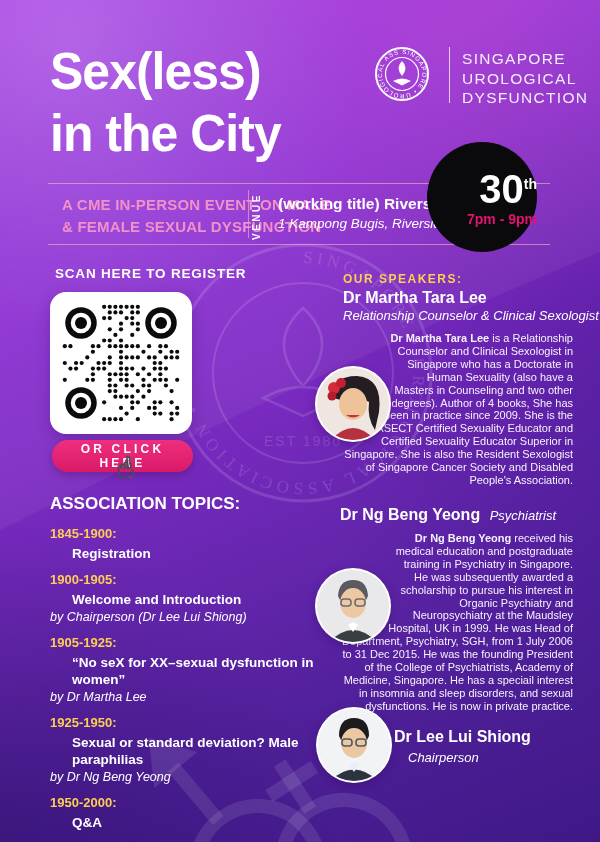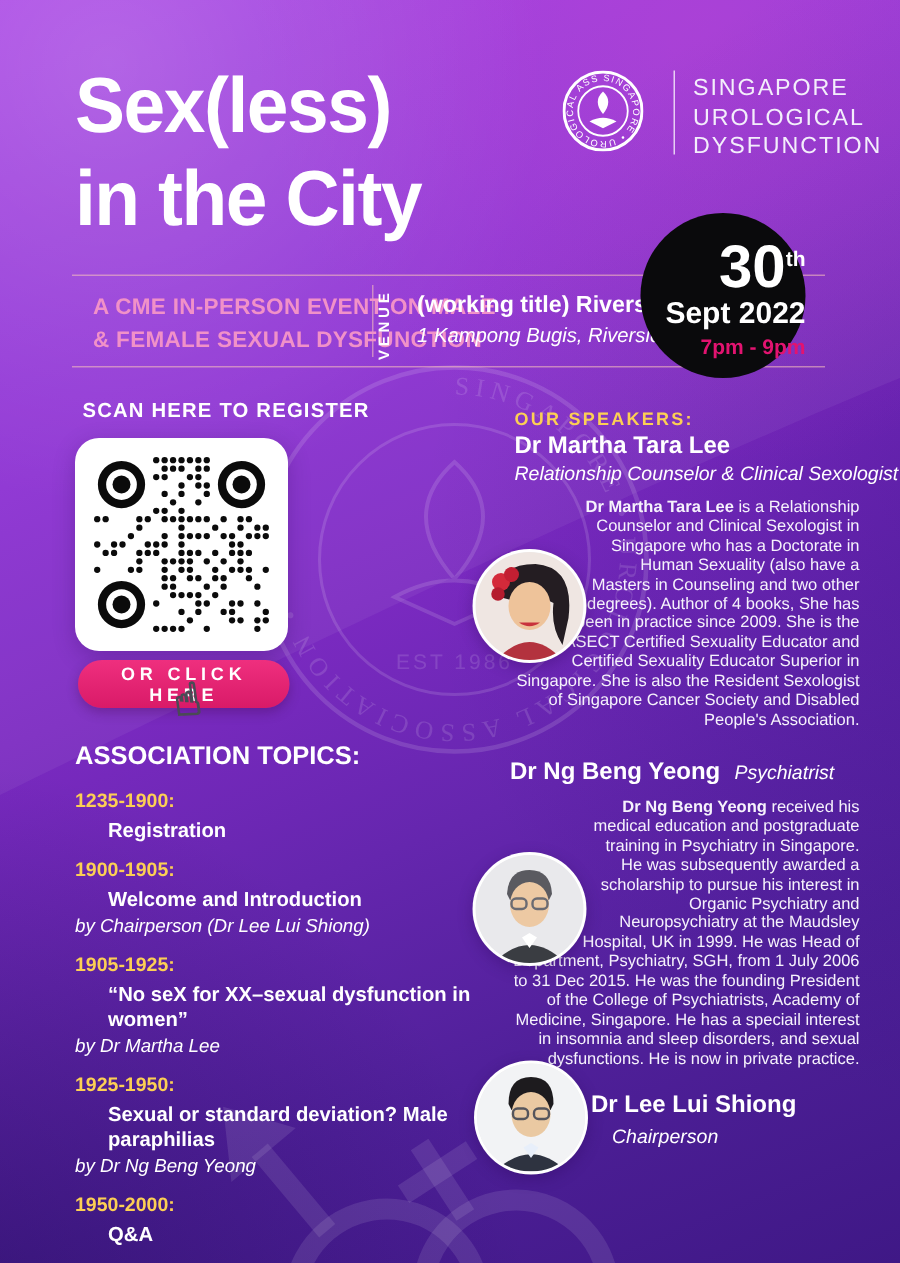--- a/index.html
+++ b/index.html
@@ -150,21 +150,20 @@
     <div>A CME IN-PERSON EVENT ON MALE</div>
     <div>&amp; FEMALE SEXUAL DYSFUNCTION</div>
   </div>
 
   <div class="abs venue-label">VENUE</div>
   <div class="abs venue-name">(working title) Riverside</div>
   <div class="abs venue-addr">1 Kampong Bugis, Riverside</div>
 
   <div class="abs date-badge">
     <div class="date-day"><span>30</span><sup>th</sup></div>
-    <div class="date-my">Sept 2022</div>
     <div class="date-time">7pm - 9pm</div>
   </div>
 
   <div class="abs scan-heading">SCAN HERE TO REGISTER</div>
   <div class="abs qr-box">
     <svg id="qr-svg" width="118" height="118" viewBox="0 0 118 118">
         <circle cx="42.14285714285714" cy="2.8095238095238093" r="2.1" fill="#0b0b0b"></circle>
         <circle cx="47.76190476190476" cy="2.8095238095238093" r="2.1" fill="#0b0b0b"></circle>
         <circle cx="53.38095238095238" cy="2.8095238095238093" r="2.1" fill="#0b0b0b"></circle>
         <circle cx="58.99999999999999" cy="2.8095238095238093" r="2.1" fill="#0b0b0b"></circle>
@@ -307,21 +306,21 @@
         <circle cx="19" cy="99" r="13" fill="none" stroke="#0b0b0b" stroke-width="5.5"></circle>
         <circle cx="19" cy="99" r="6" fill="#0b0b0b"></circle>
       </svg>
   </div>
   <button class="abs btn">OR CLICK HERE</button>
   <div class="abs cursor-glyph">☝</div>
 
   <div class="abs topics">
     <div class="topics-heading">ASSOCIATION TOPICS:</div>
     <div class="topic">
-      <div class="topic-time">1235-1900:</div>
+      <div class="topic-time">1845-1900:</div>
       <div class="topic-title">Registration</div>
     </div>
     <div class="topic">
       <div class="topic-time">1900-1905:</div>
       <div class="topic-title">Welcome and Introduction</div>
       <div class="topic-by">by Chairperson (Dr Lee Lui Shiong)</div>
     </div>
     <div class="topic">
       <div class="topic-time">1905-1925:</div>
       <div class="topic-title">“No seX for XX–sexual dysfunction in women”</div>

